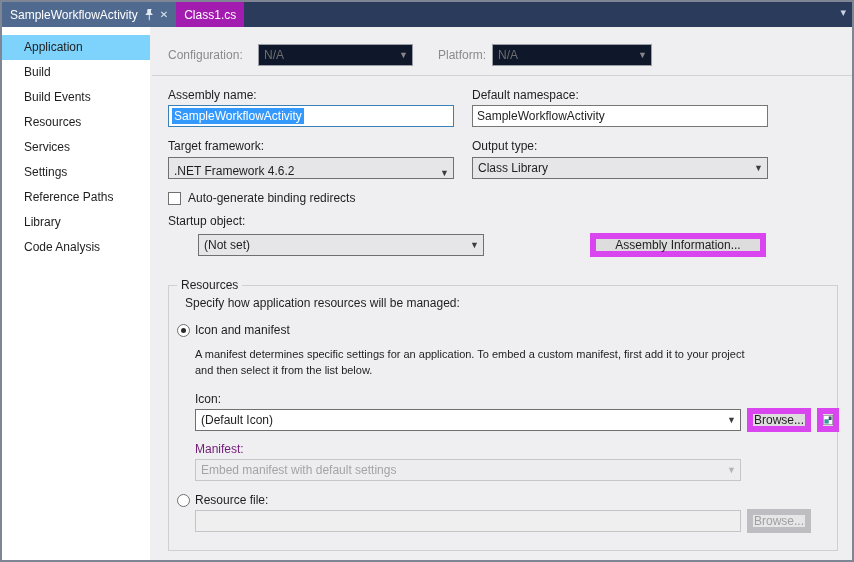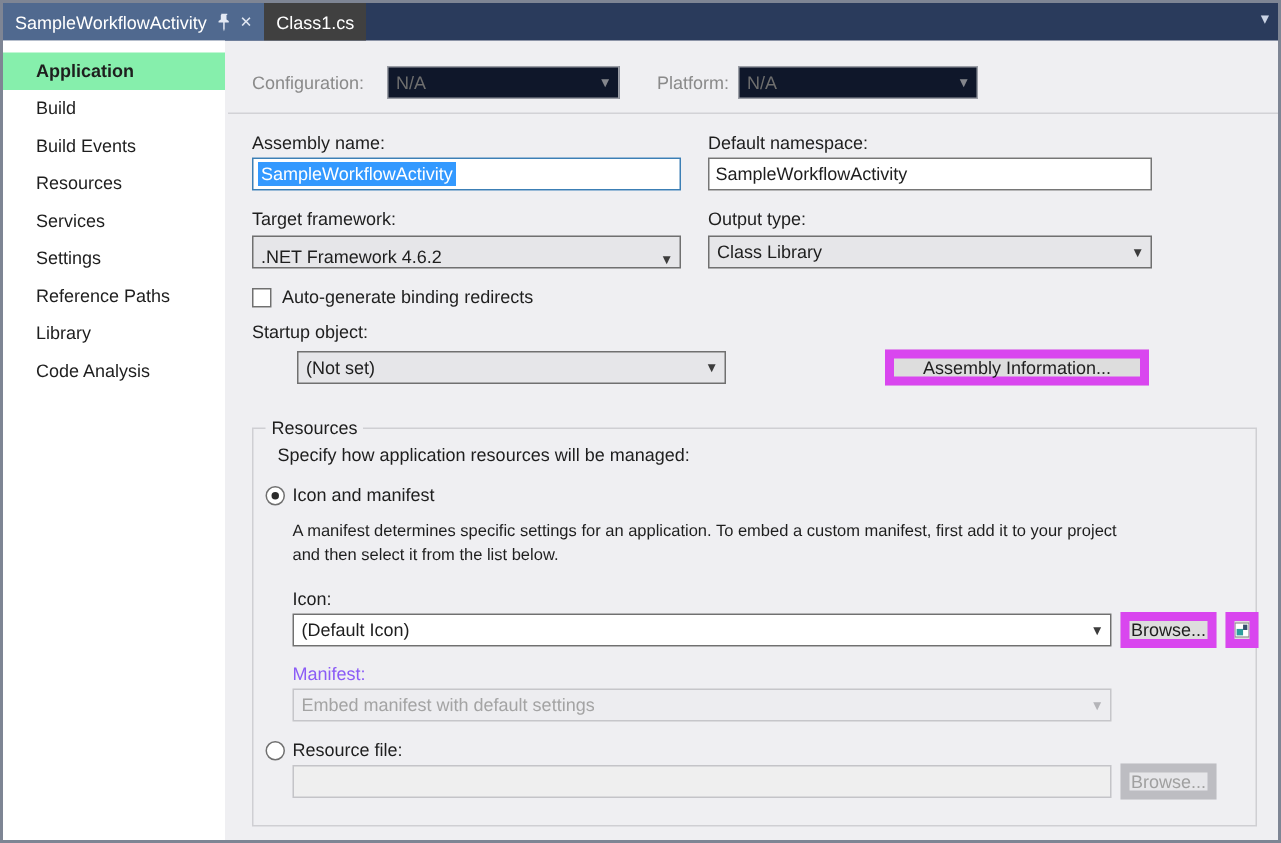--- a/index.html
+++ b/index.html
@@ -8,39 +8,39 @@
     position:relative; width:854px; height:562px;
     border:2px solid #7E8594; background:#EFEFF2; overflow:hidden;
   }
   
   .tabbar {
     position:absolute; left:0; top:0; width:850px; height:25px;
     background:#2A3B5C; display:flex; align-items:stretch;
   }
   .tab {
     display:flex; align-items:center; padding:0 8px; color:#FFFFFF;
-    font-size:12px; background:#404040; cursor:default; gap:6px;
+    font-size:12px; background:#a21caf; cursor:default; gap:6px;
   }
   .tab.active { background:#50698F; }
   .tab-label { white-space:nowrap; }
   .pin-icon { display:flex; align-items:center; }
   .close-icon { font-size:10px; color:#E3E9F4; }
   .tab-overflow {
     position:absolute; right:6px; top:4px; color:#C9D3E4; font-size:11px;
   }
   
   .sidebar {
     position:absolute; left:0; top:25px; width:148px; bottom:0;
     background:#FFFFFF; padding-top:8px;
   }
   .side-item {
     height:25px; line-height:25px; padding-left:22px; font-size:12px;
     color:#1E1E1E; white-space:nowrap; cursor:default;
   }
-  .side-item.selected { background:#86efac;font-weight:bold; }
+  .side-item.selected { background:#7dd3fc; }
   
   .label { position:absolute; font-size:12px; color:#1E1E1E; white-space:nowrap; }
   .label.dim  { color:#8A8A8A; }
   .combo {
     position:absolute; border:1px solid #707070; background:#E6E6E9;
     display:flex; align-items:center; font-size:12px; color:#1E1E1E;
     padding-left:5px; height:22px; cursor:default;
   }
   .combo .arrow {
     margin-left:auto; width:17px; text-align:center; color:#3C3C3C;
@@ -195,21 +195,21 @@
     </div>
     <button class="btn" style="left:578px; top:122px; width:64px;">Browse...</button>
     <button class="btn" style="left:648px; top:122px; width:22px;">
       <svg class="icon-btn-glyph" width="14" height="14" viewBox="0 0 14 14" aria-hidden="true">
         <rect x="0.5" y="0.5" width="13" height="13" fill="#FFFFFF" stroke="#8A8A8A"></rect>
         <rect x="2" y="6" width="6" height="6" fill="#2E9E9E"></rect>
         <rect x="8" y="2" width="4" height="5" fill="#35506E"></rect>
       </svg>
     </button>
 
-    <span class="group-rel" style="left:26px; top:156px; color:#8b5cf6;">Manifest:</span>
+    <span class="group-rel" style="left:26px; top:156px; color:#701a75;">Manifest:</span>
     <div class="combo disabled-soft" style="left:26px; top:173px; width:546px;">
       <span class="combo-text">Embed manifest with default settings</span>
       <span class="arrow">▼</span>
     </div>
 
     <span class="radio" style="left:8px; top:208px;"></span>
     <span class="group-rel" style="left:26px; top:207px;">Resource file:</span>
 
     <input class="text disabled" style="left: 26px; top: 224px; width: 546px;" value="">
     <button class="btn disabled" style="left:578px; top:223px; width:64px;">Browse...</button>

